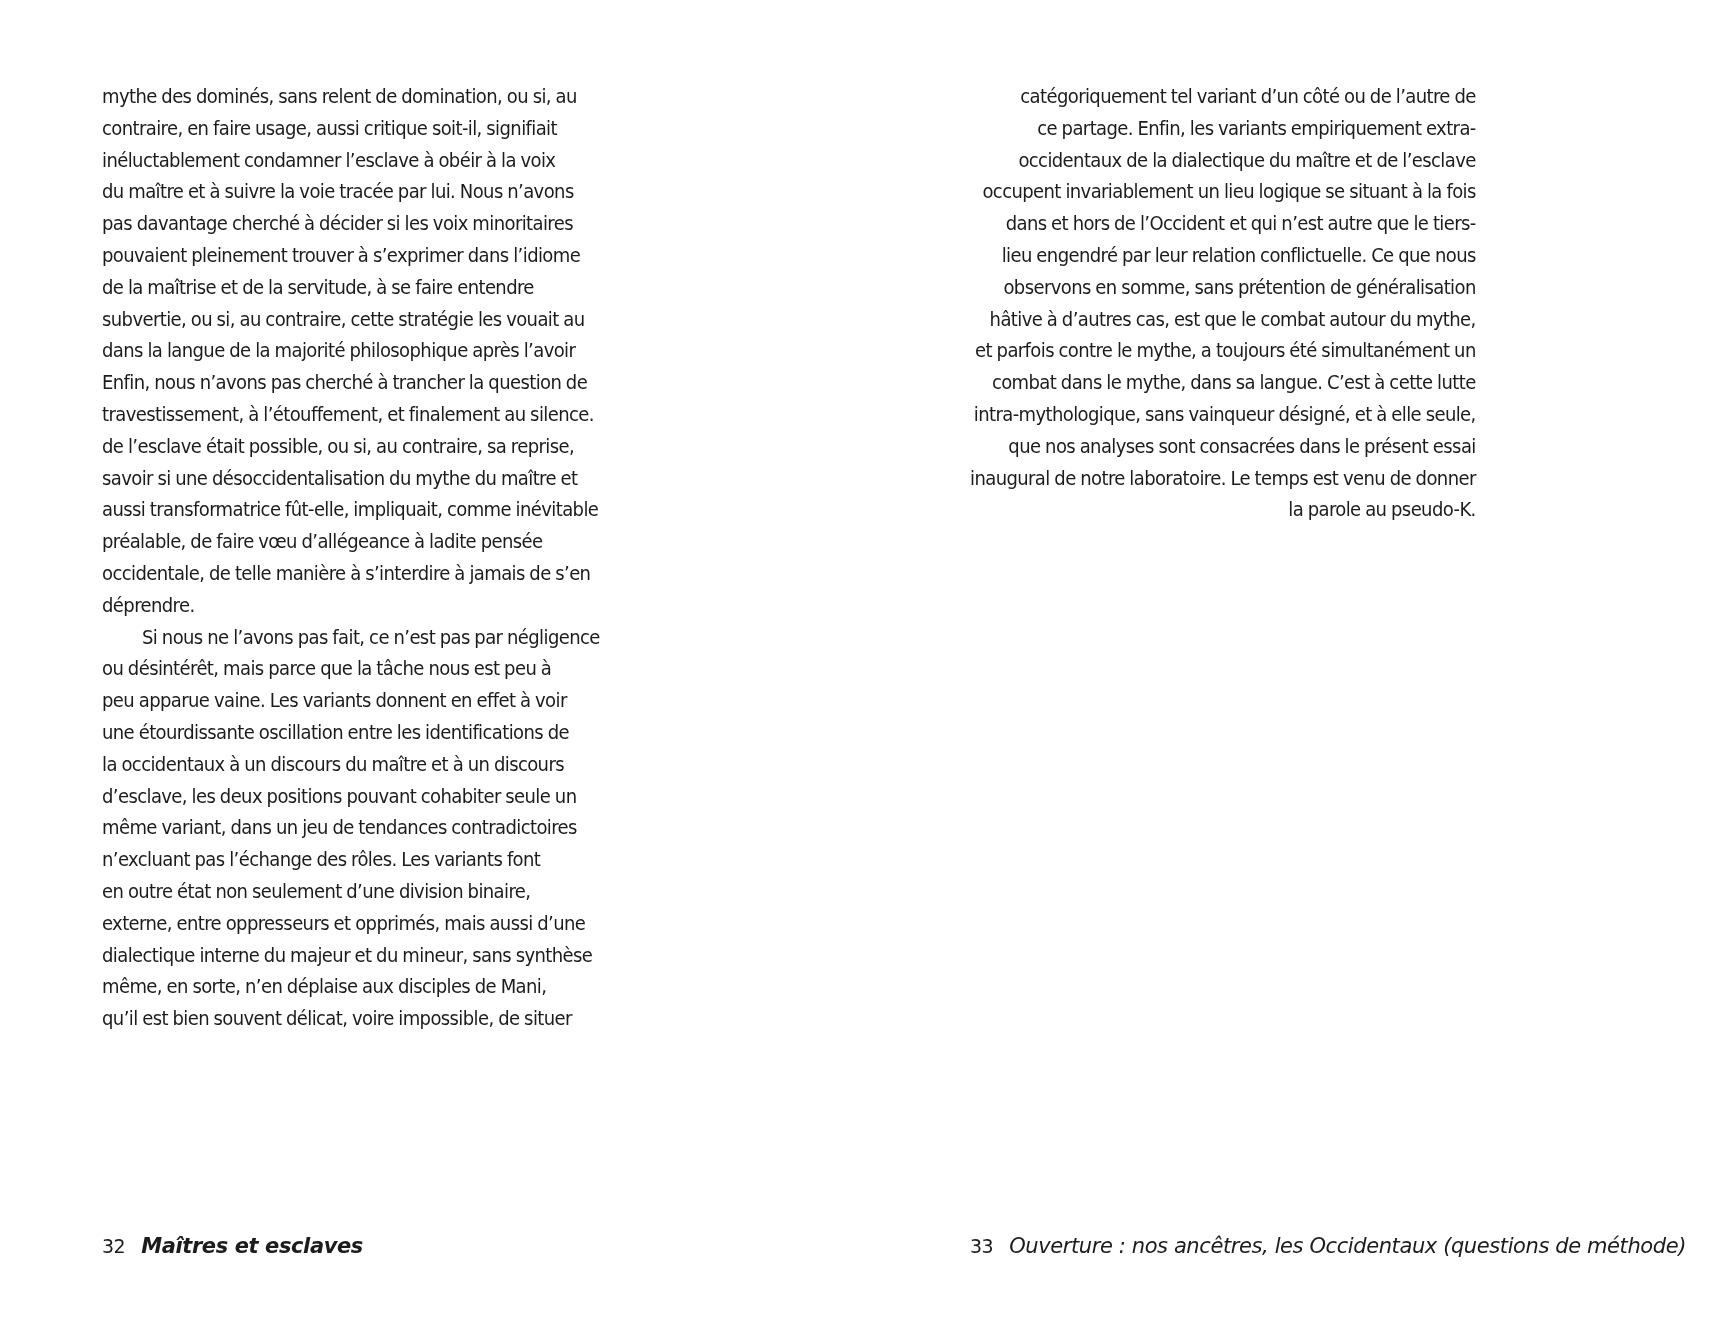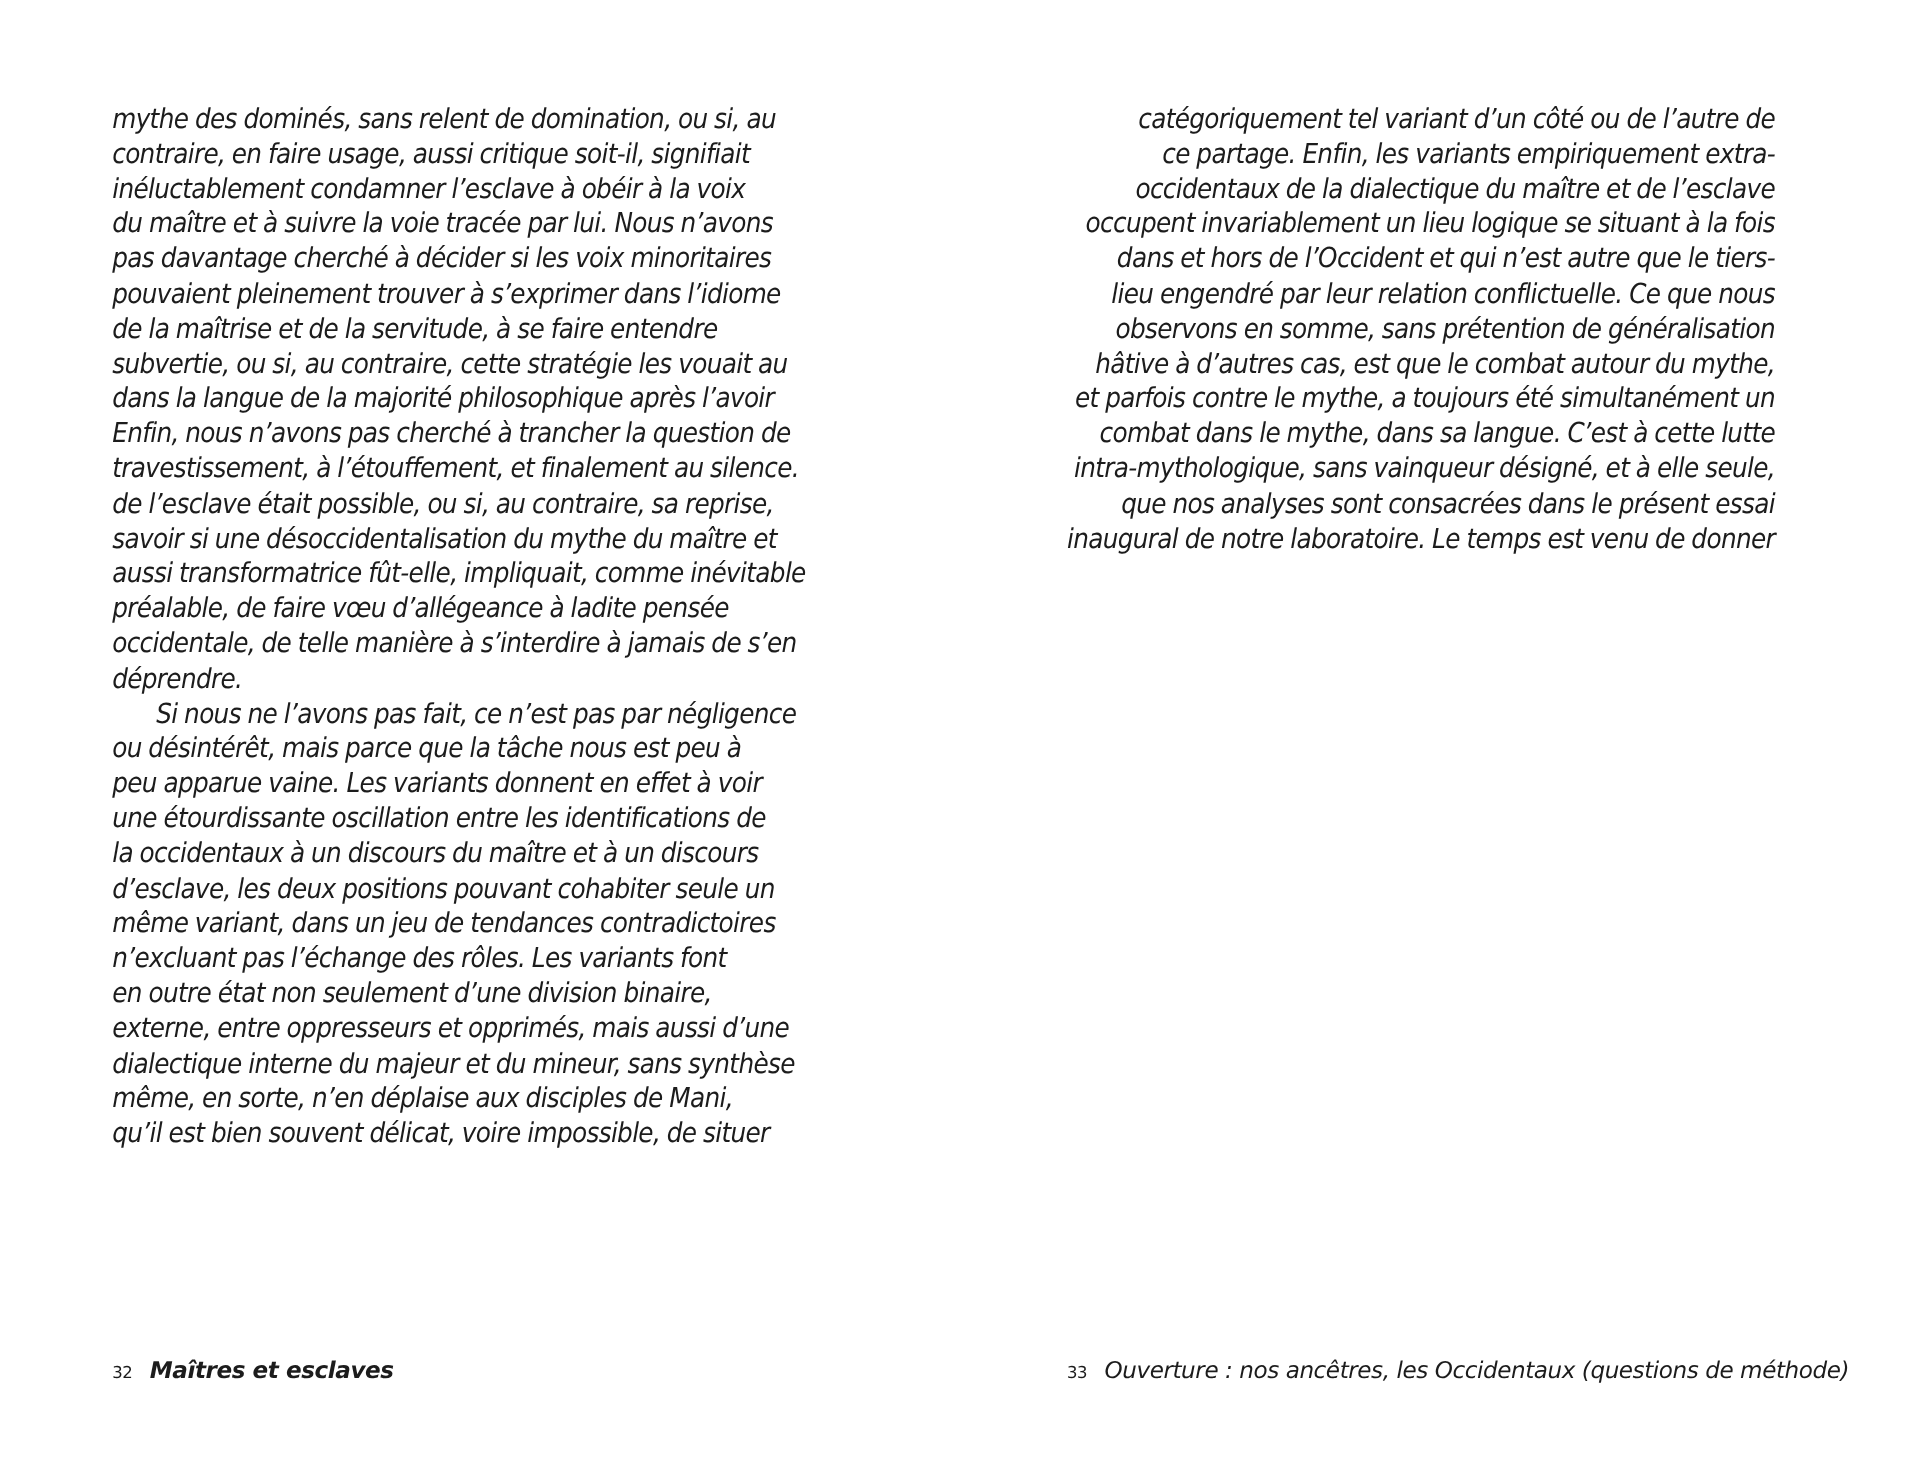--- a/index.html
+++ b/index.html
@@ -18,23 +18,22 @@
     .page {
       position: absolute;
       top: 0;
       height: 1338px;
     }
     .page-left { left: 0; width: 866px; }
     .page-right { left: 866px; width: 866px; }
 
     .column {
       position: absolute;
-      top: 92px;
-      font-style: italic;
-      font-size: 25px;
+      top: 81px;
+      font-size: 20px;
       line-height: 31.8px;
       letter-spacing: -0.6px;
       word-spacing: -0.5px;
       white-space: nowrap;
       font-stretch: condensed;
     }
     .page-left .column { left: 102px; }
     .page-right .column { left: 104px; text-align: right; }
 
     .line { display: block; height: 31.8px; }
@@ -45,21 +44,21 @@
       top: 1233px;
       font-size: 21px;
       line-height: 26px;
       white-space: nowrap;
       letter-spacing: -0.4px;
     }
     .page-left .footer { left: 102px; }
     .page-right .footer { left: 104px; }
     .folio {
       font-style: normal;
-      font-size: 15px;
+      font-size: 19px;
       margin-right: 16px;
       letter-spacing: -0.5px;
     }
     .running-head {
       font-style: italic;
     }
     .page-left .running-head { font-weight: bold; }
   </style>
 </head>
 <body>
@@ -110,17 +109,18 @@
     <span class="line">occupent invariablement un lieu logique se situant à la fois</span>
     <span class="line">dans et hors de l’Occident et qui n’est autre que le tiers-</span>
     <span class="line">lieu engendré par leur relation conflictuelle. Ce que nous</span>
     <span class="line">observons en somme, sans prétention de généralisation</span>
     <span class="line">hâtive à d’autres cas, est que le combat autour du mythe,</span>
     <span class="line">et parfois contre le mythe, a toujours été simultanément un</span>
     <span class="line">combat dans le mythe, dans sa langue. C’est à cette lutte</span>
     <span class="line">intra-mythologique, sans vainqueur désigné, et à elle seule,</span>
     <span class="line">que nos analyses sont consacrées dans le présent essai</span>
     <span class="line">inaugural de notre laboratoire. Le temps est venu de donner</span>
+    <span class="line">la parole au pseudo-K.</span>
   </div>
   <div class="footer">
     <span class="folio">33</span><span class="running-head">Ouverture : nos ancêtres, les Occidentaux (questions de méthode)</span>
   </div>
 </div>
 
 </body></html>

